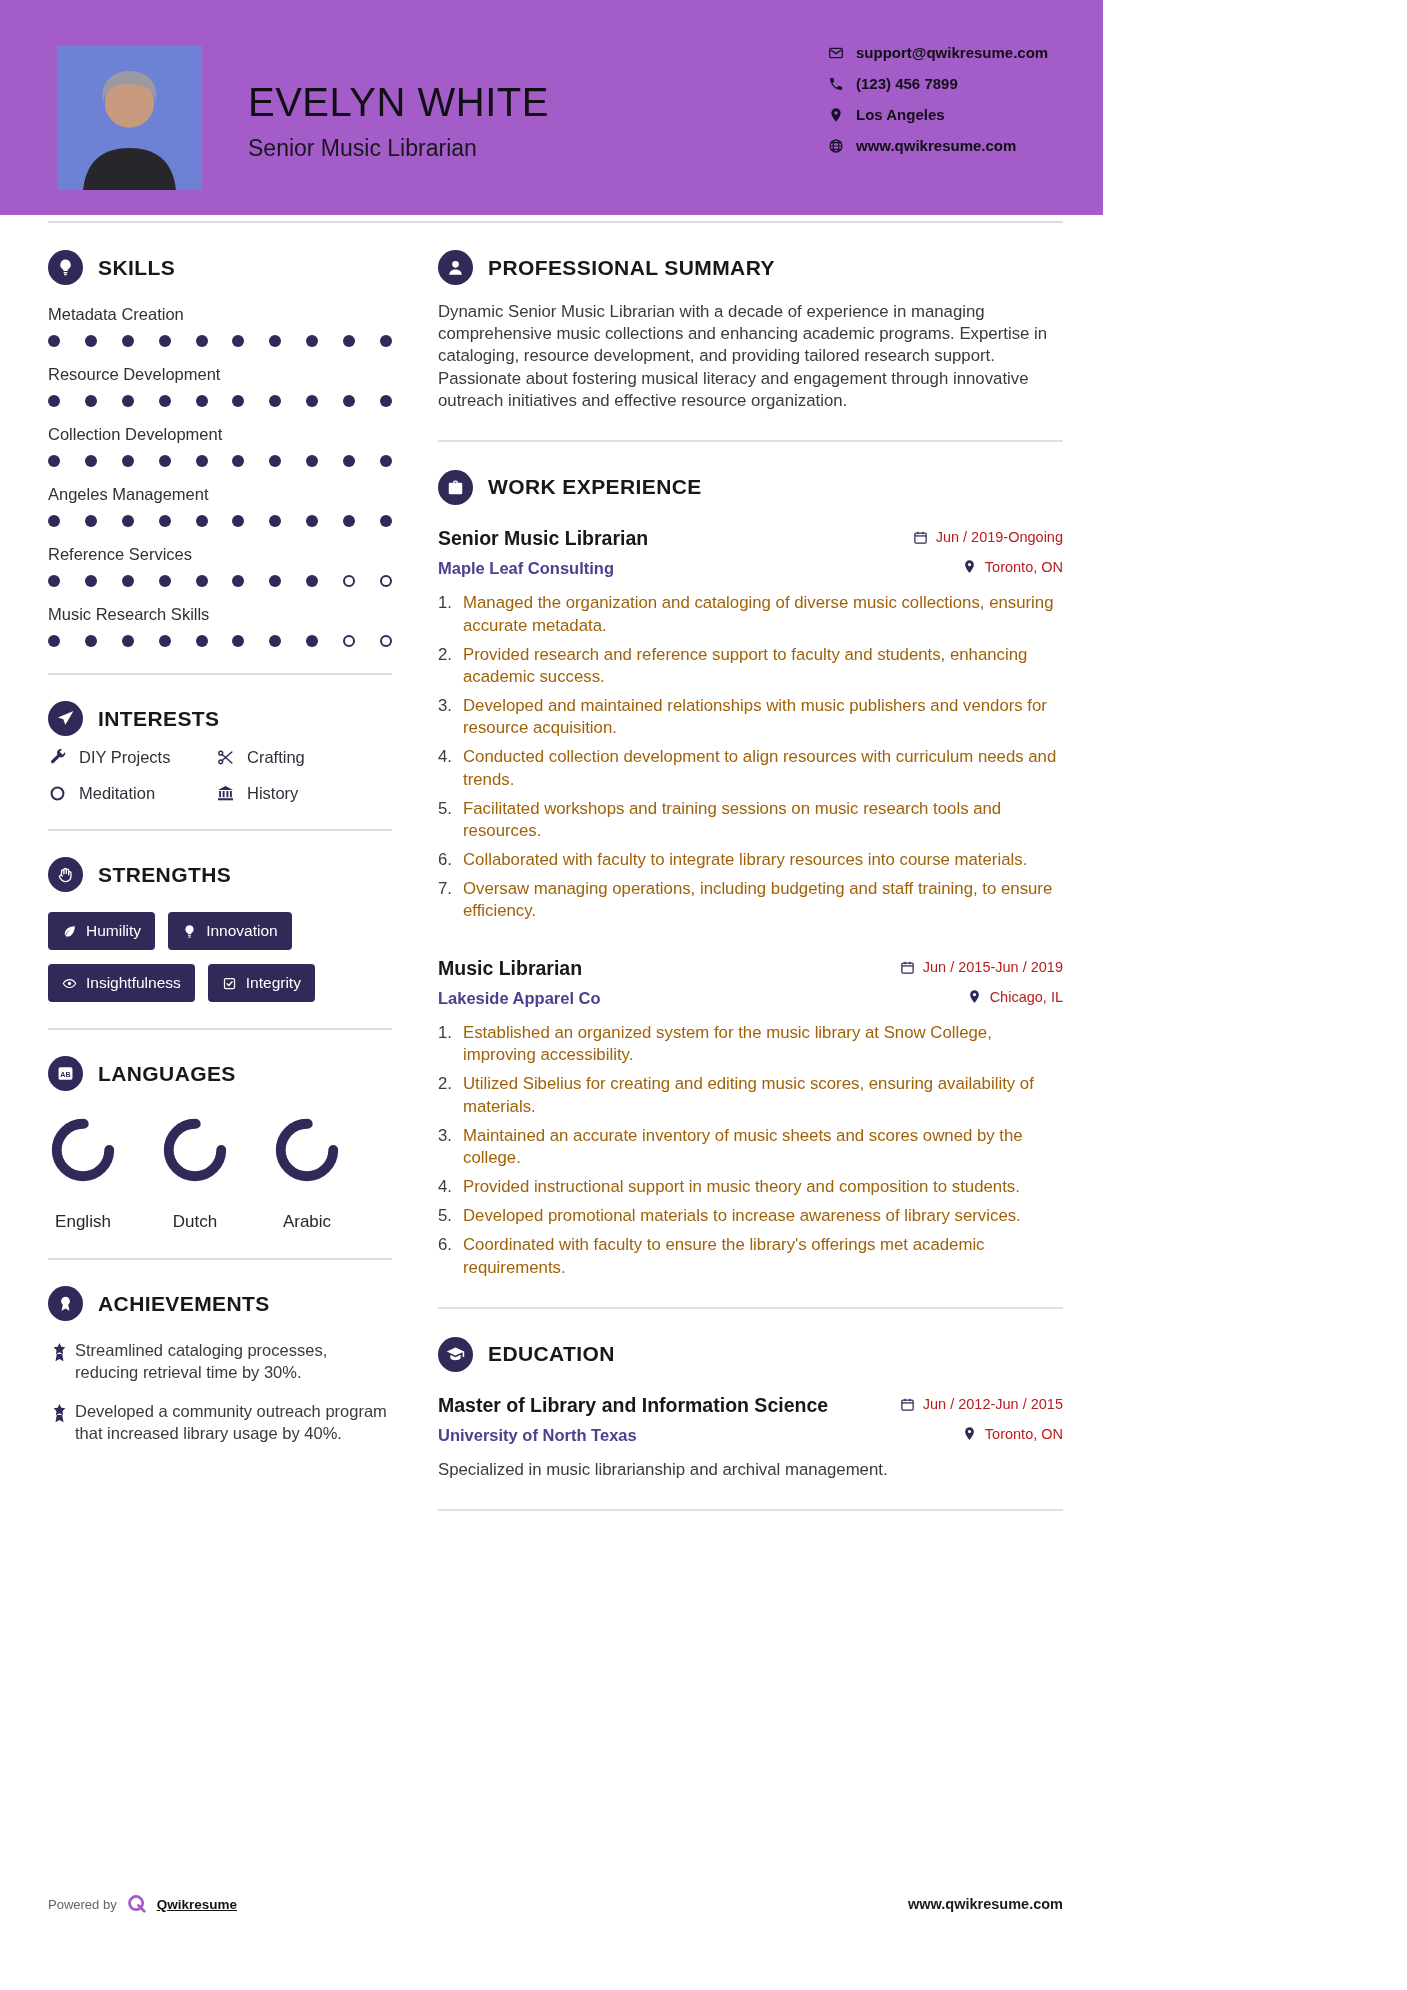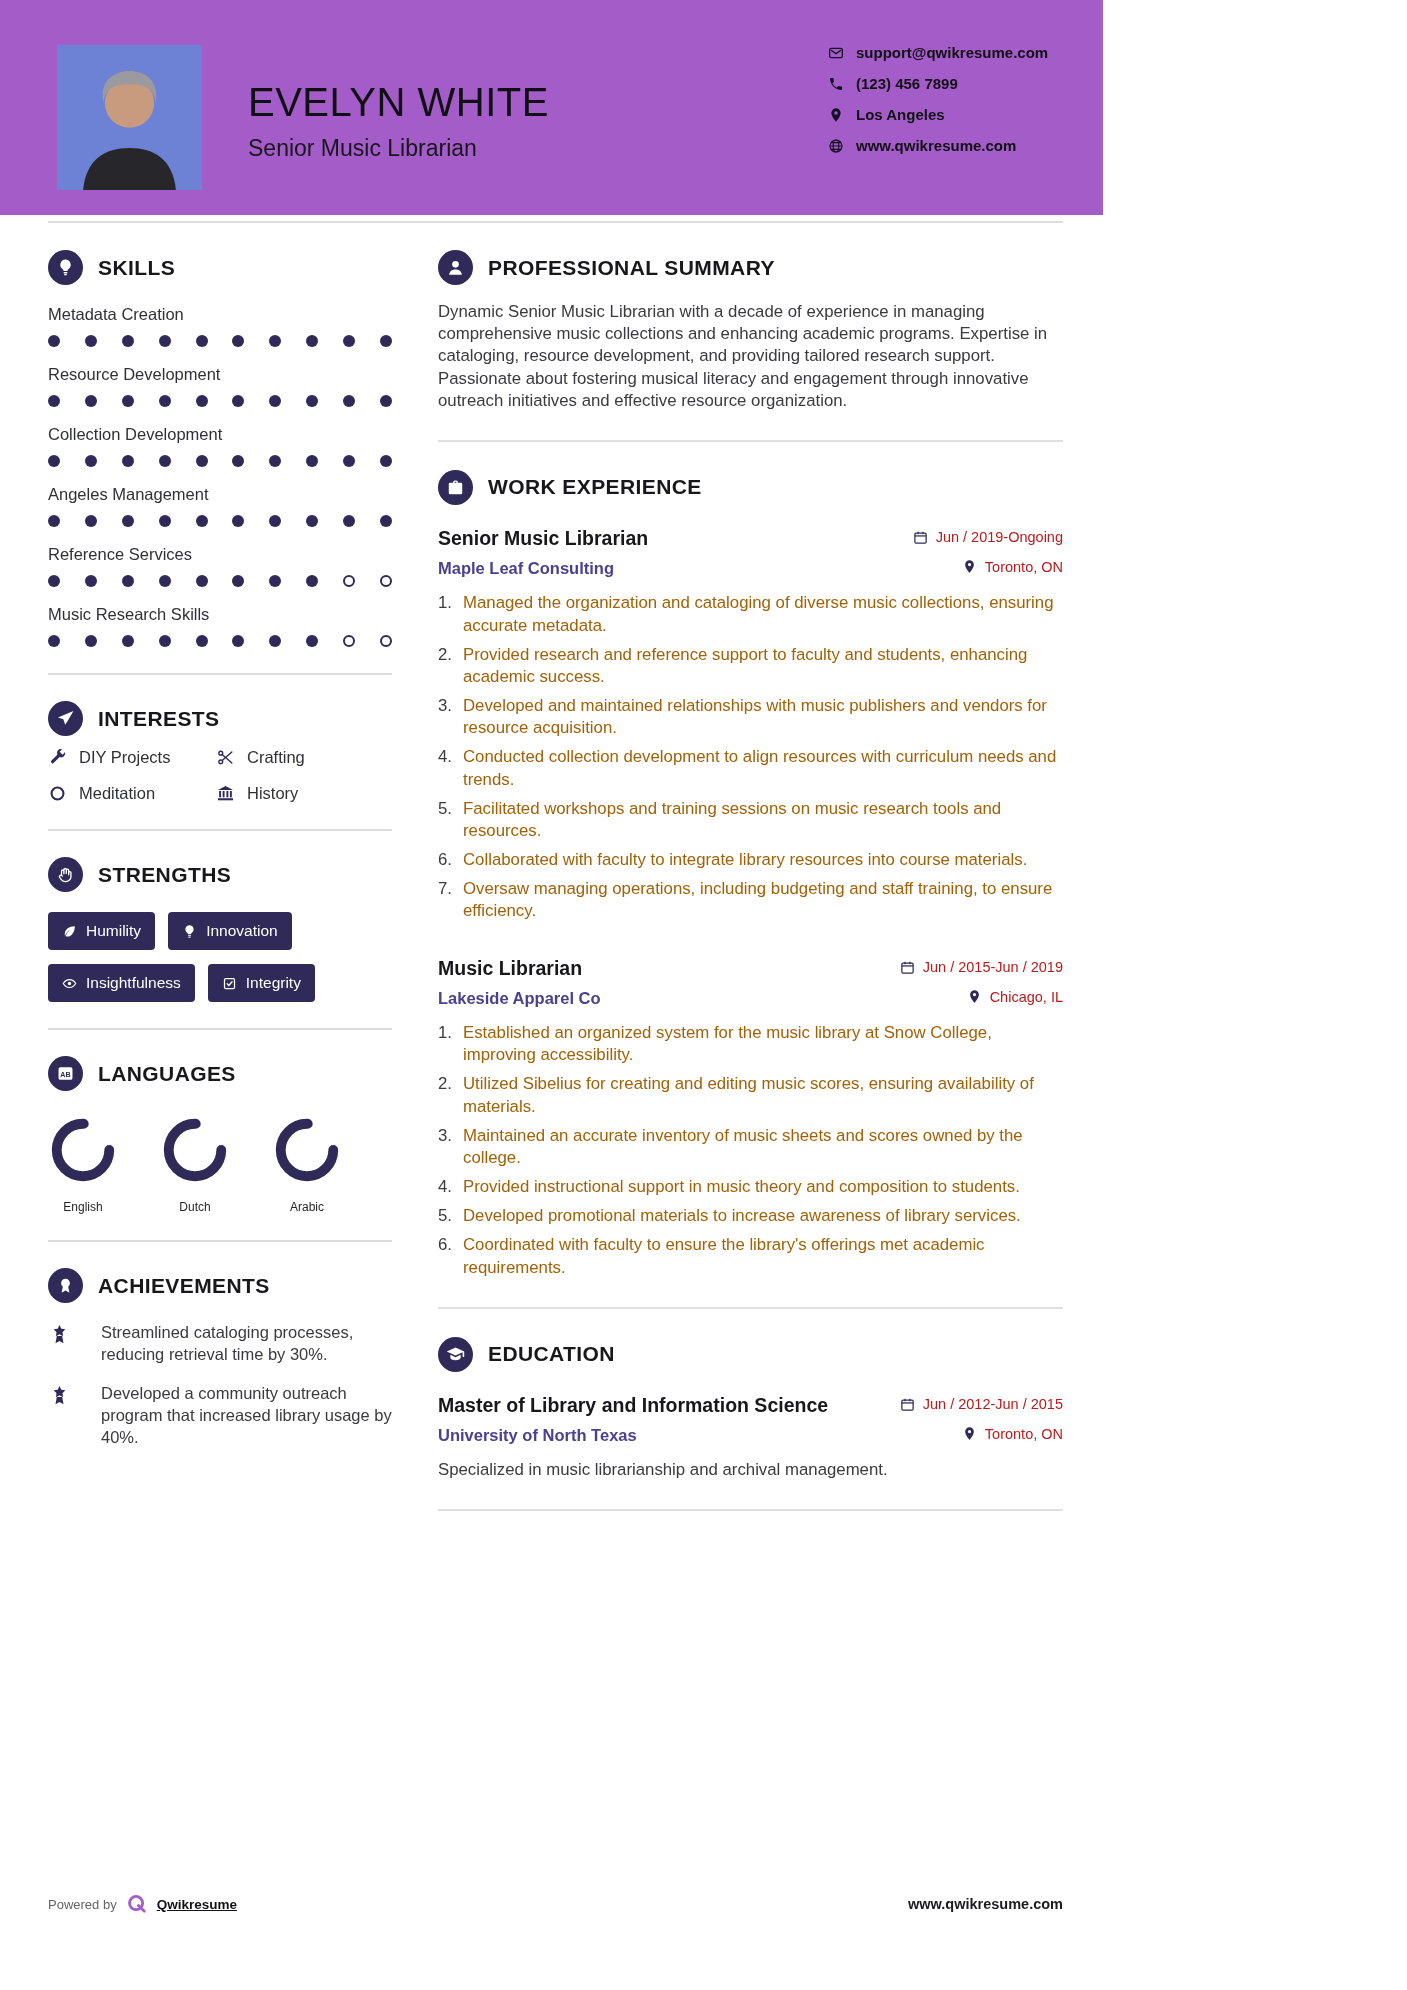--- a/index.html
+++ b/index.html
@@ -52,25 +52,25 @@
   
   .strengths{margin-top:20px;display:flex;flex-wrap:wrap;gap:14px 13px}
   .pill{display:flex;align-items:center;gap:9px;background:#2f2a58;color:#fff;
         padding:10px 14px;border-radius:4px;font-size:15.5px}
   .pill svg{width:15px;height:15px;display:block}
 
   
   .langs{margin-top:24px;display:flex;gap:42px}
   .lang{display:flex;flex-direction:column;align-items:center}
   .arc svg{width:70px;height:70px;display:block}
-  .lang-name{margin-top:15px;font-size:12px;color:#26262c}
+  .lang-name{margin-top:27px;font-size:17px;color:#26262c}
 
   
   .achievements{margin-top:18px}
-  .ach{display:flex;gap:30px;margin-bottom:16px}
+  .ach{display:flex;gap:4px;margin-bottom:16px}
   .aicon{display:flex;color:#2f2a58;flex:0 0 auto;margin-top:2px}
   .aicon svg{width:23px;height:23px;display:block}
   .ach-text{font-size:16.5px;line-height:1.35;color:#3a3a40}
 
   
   .summary-text{margin-top:16px;font-size:16.8px;line-height:1.32;color:#3a3a40}
   .job{margin-top:22px}
   .job + .job{margin-top:34px}
   .job-head,.job-sub{display:flex;justify-content:space-between;align-items:baseline}
   .job-title{font-size:19.5px;font-weight:700;color:#17171c}

